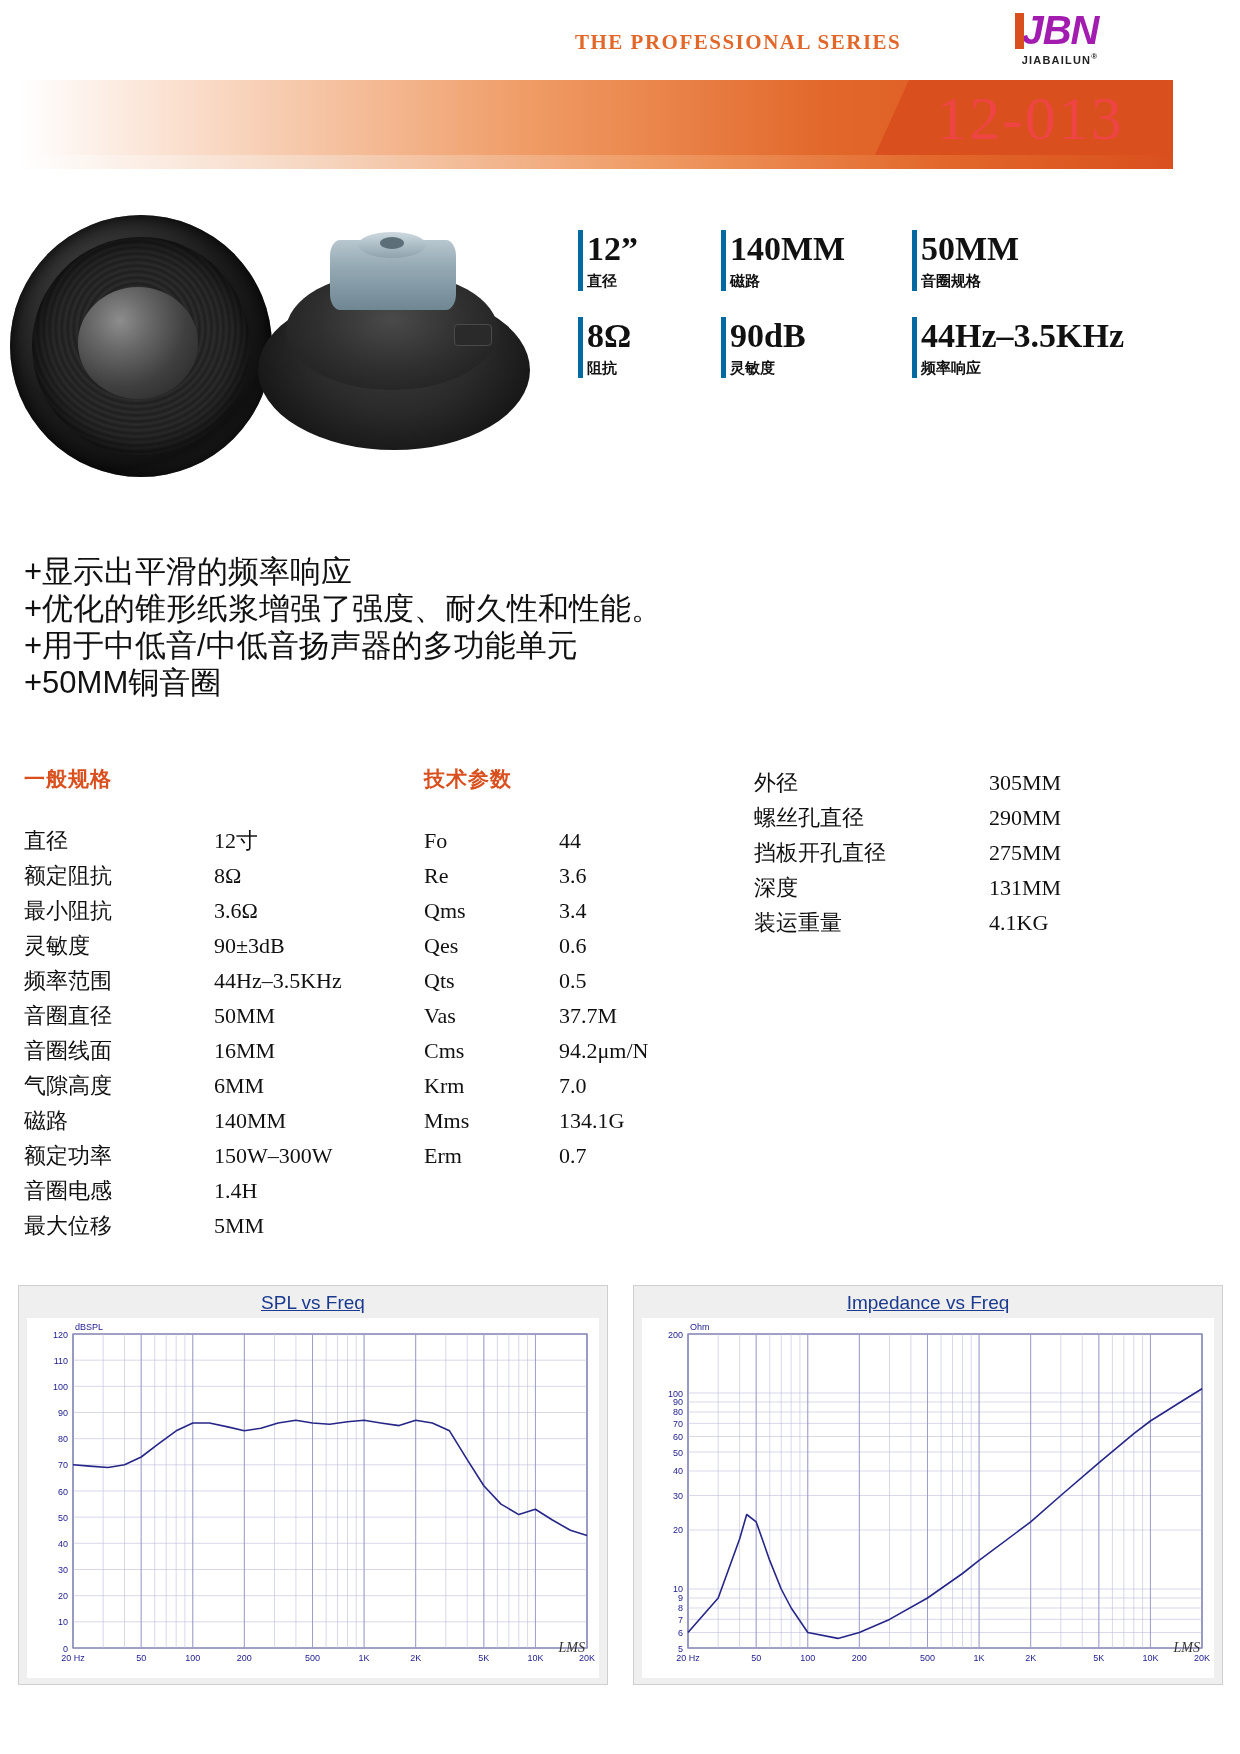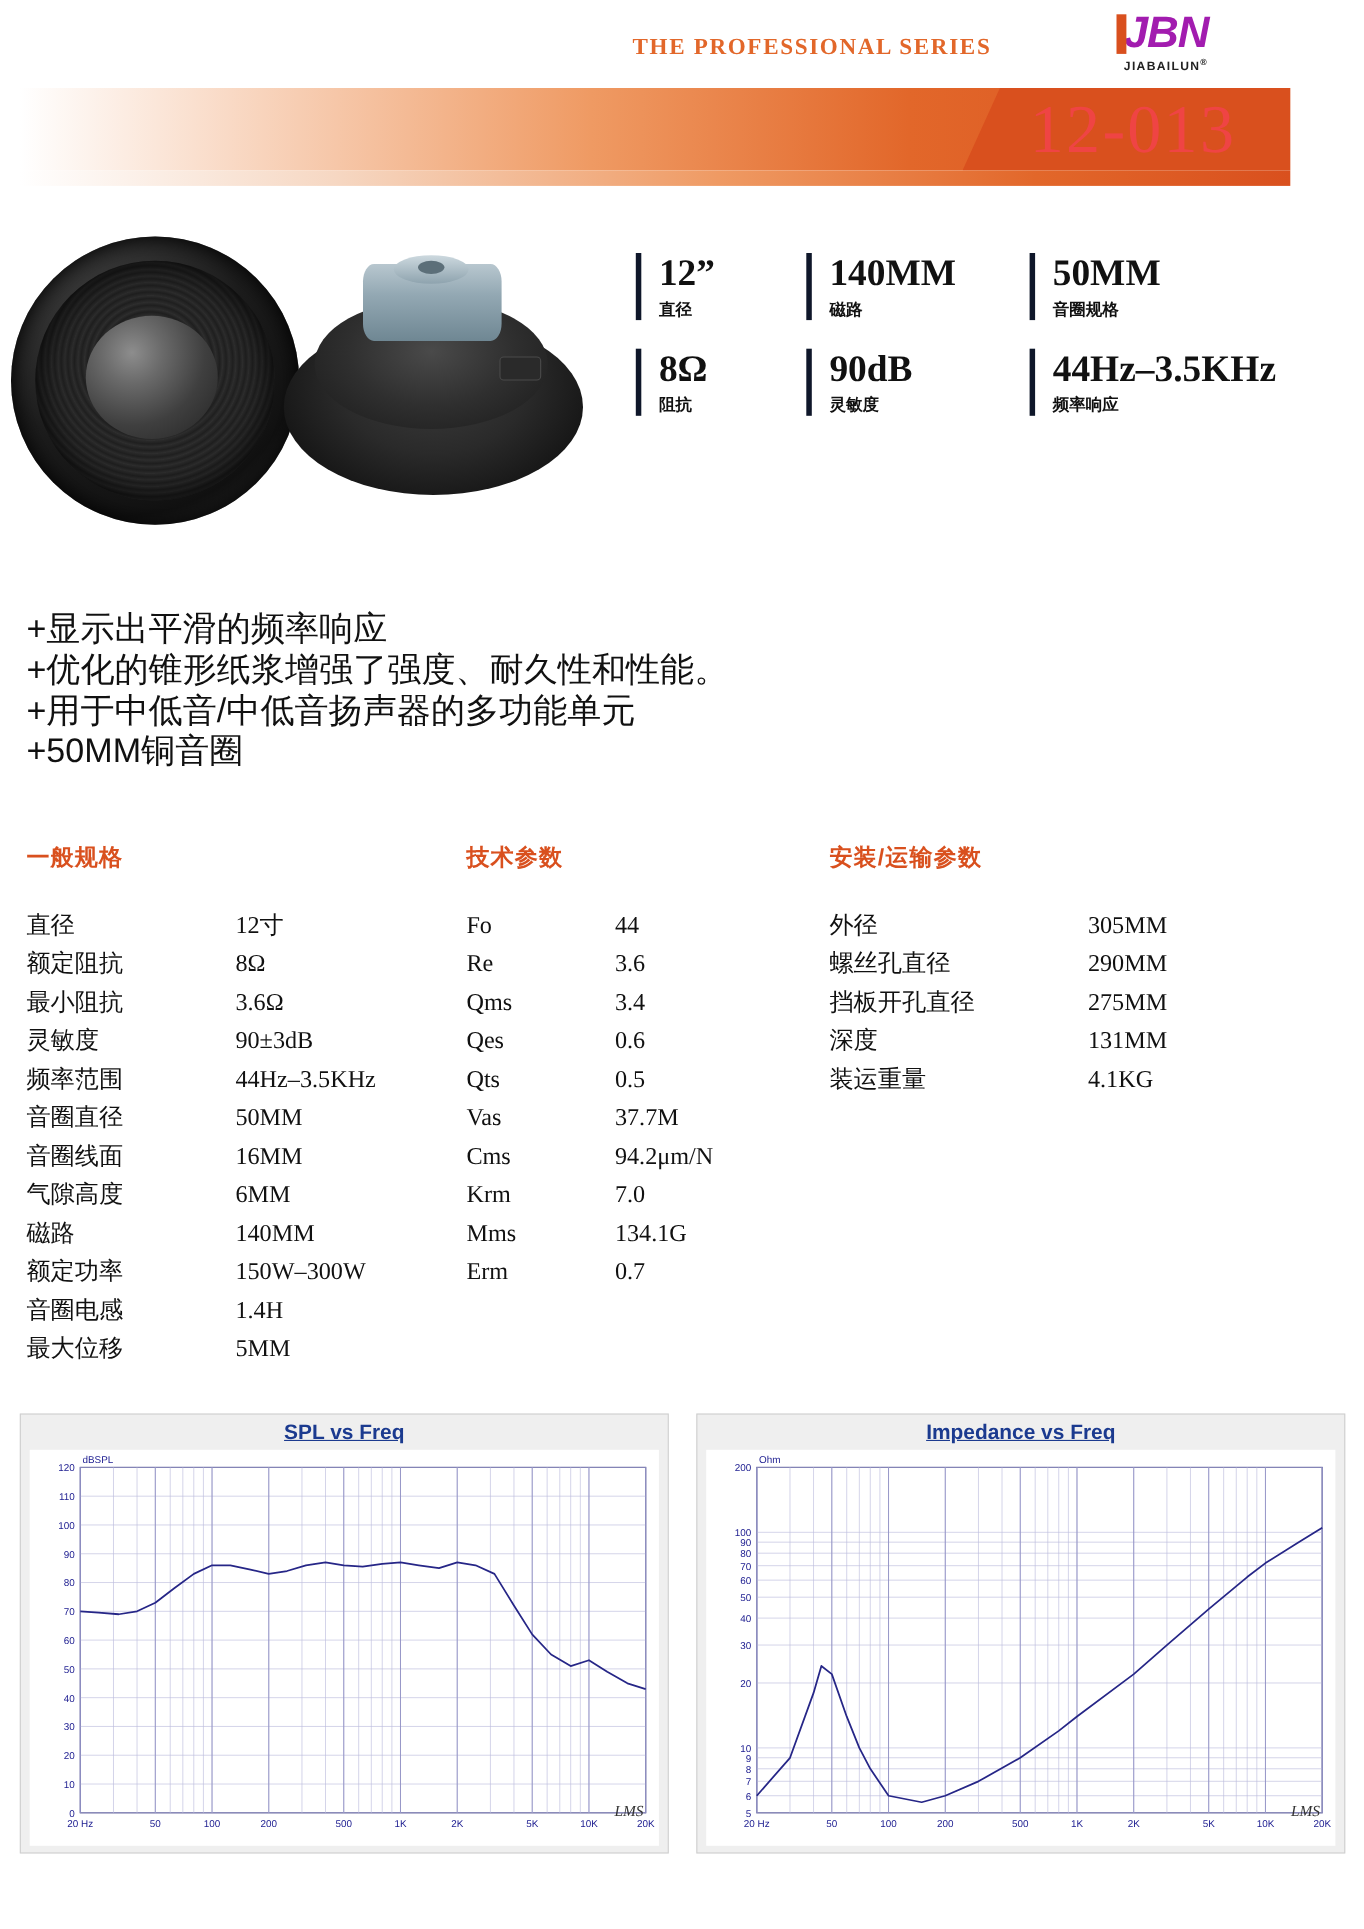--- a/index.html
+++ b/index.html
@@ -220,22 +220,22 @@
     position: absolute;
     left: 578px;
     top: 40px;
     width: 640px;
   }
   .spec-row {
     display: flex;
     margin-bottom: 26px;
   }
   .spec-cell {
-    border-left: 5px solid #0f172a;
-    padding-left: 16px;
+    border-left: 5px solid #0369a1;
+    padding-left: 4px;
     margin-right: 22px;
   }
   .spec-cell .big {
     font-family: "Liberation Serif", serif;
     font-weight: bold;
     font-size: 34px;
     line-height: 38px;
     color: #111;
     white-space: nowrap;
   }
@@ -308,21 +308,21 @@
   }
   .chart-box {
     width: 588px;
     background: #efefef;
     border: 1px solid #cfcfcf;
     padding-bottom: 6px;
   }
   .chart-title {
     text-align: center;
     font-family: "Liberation Sans", sans-serif;
-    font-weight: bold;
+    font-weight: normal;
     font-size: 19px;
     color: #1b3a8f;
     padding: 6px 0 4px;
     text-decoration: underline;
   }
   .chart-plot {
     position: relative;
     margin: 0 8px;
     background: #fff;
     height: 360px;
@@ -502,21 +502,20 @@
         <div class="k">Mms</div>
         <div class="v">134.1G</div>
       </div>
     <div class="tbl-row">
         <div class="k">Erm</div>
         <div class="v">0.7</div>
       </div>
   </div>
 
   <div class="table-col col3">
-    <div class="tbl-title">安装/运输参数</div>
     <div class="tbl-row">
         <div class="k">外径</div>
         <div class="v">305MM</div>
       </div>
     <div class="tbl-row">
         <div class="k">螺丝孔直径</div>
         <div class="v">290MM</div>
       </div>
     <div class="tbl-row">
         <div class="k">挡板开孔直径</div>

